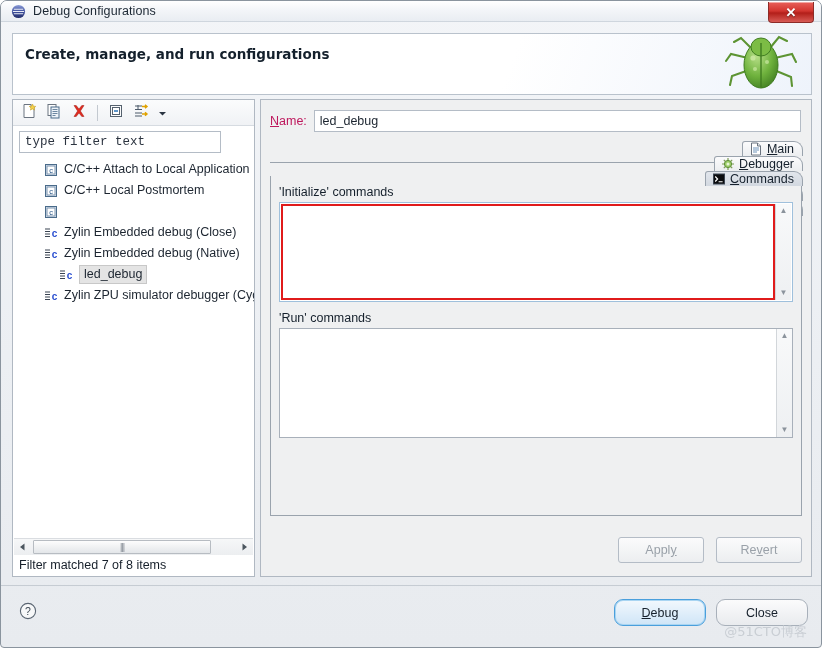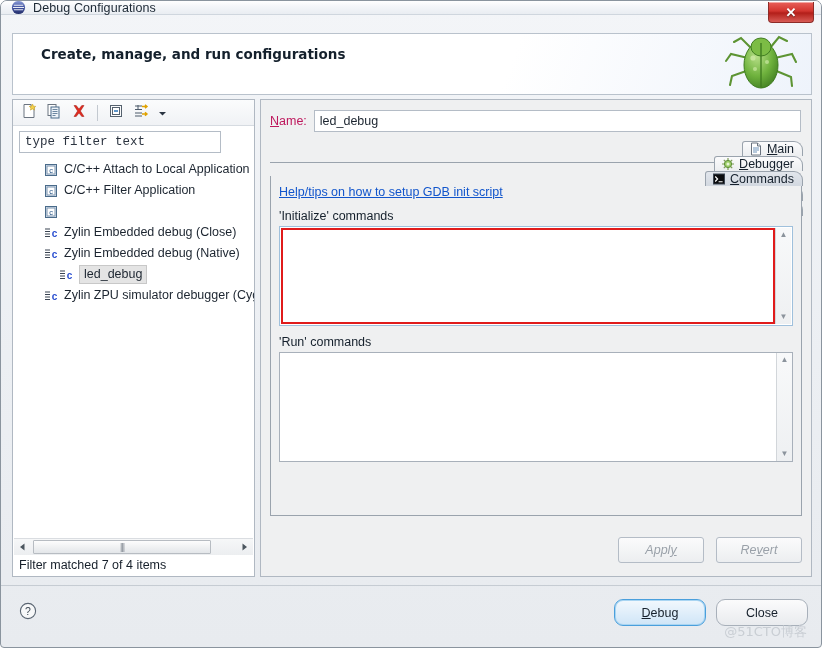--- a/index.html
+++ b/index.html
@@ -14,21 +14,21 @@
   .window {
     position: absolute; left: 0; top: 0;
     width: 822px; height: 648px;
     background: linear-gradient(180deg,#f3f5f8 0%,#eceff3 55%,#e8ebef 100%);
     border: 1px solid #8a949e;
     border-radius: 7px 7px 4px 4px;
     overflow: hidden;
   }
   .titlebar {
     position: relative;
-    height: 14px;
+    height: 21px;
     background: linear-gradient(180deg,#ffffff 0%,#f4f6f9 40%,#e9edf2 100%);
     border-bottom: 1px solid #cfd6de;
     display: flex; align-items: center;
     padding-left: 10px;
   }
   .title-icon {
     width: 15px; height: 15px; margin-right: 7px; flex: 0 0 auto;
   }
   .title-text {
     font-size: 12.5px; color: #1b2733; letter-spacing: .1px;
@@ -50,21 +50,21 @@
 
   
   .header {
     position: absolute; left: 11px; top: 32px;
     width: 800px; height: 62px;
     background: linear-gradient(110deg,#ffffff 0%,#ffffff 62%,#eef3fb 100%);
     border: 1px solid #b9c2cc;
     overflow: hidden;
   }
   .header-title {
-    position: absolute; left: 28px; top: 12px;
+    position: absolute; left: 12px; top: 12px;
     font-size: 13.5px; font-weight: bold; color: #14202c;
     font-family: "DejaVu Sans", sans-serif;
   }
   .bug-icon { position: absolute; right: 12px; top: -2px; }
 
   
   .left-panel {
     position: absolute; left: 11px; top: 98px;
     width: 243px; height: 478px;
     background: #ffffff;
@@ -212,21 +212,21 @@
   .btn-row {
     position: absolute; right: 9px; bottom: 13px;
     display: flex; gap: 12px;
   }
   .btn {
     min-width: 86px; height: 26px;
     font-size: 12.5px;
     background: linear-gradient(180deg,#fbfbfc,#eceef0);
     border: 1px solid #b4bcc6; border-radius: 3px;
     display: flex; align-items: center; justify-content: center;
-    cursor: pointer; color: #1a2430; font-style: italic;
+    cursor: pointer; color: #1a2430;
   }
   .btn.disabled { color: #9aa1a9; }
   .btn u { text-decoration: underline; }
 
   
   .footer-sep {
     position: absolute; left: 0; right: 0; top: 584px;
     height: 1px; background: #c6ccd3;
   }
   .help-btn {
@@ -388,21 +388,21 @@
       </div>
 
       <div class="tree-item">
         <span class="ti-icon">
           <svg width="16" height="16" viewBox="0 0 16 16">
             <rect x="2.5" y="2.5" width="11" height="11" fill="#dfe9f4" stroke="#4a6b8a"></rect>
             <rect x="4" y="4" width="8" height="8" fill="#fff" stroke="#7d94ad"></rect>
             <text x="8" y="11" font-size="7.5" text-anchor="middle" fill="#1d4d80" font-family="Liberation Sans">c</text>
           </svg>
         </span>
-        <span class="ti-label">C/C++ Filter Application</span>
+        <span class="ti-label">C/C++ Local Postmortem</span>
       </div>
 
       <div class="tree-item">
         <span class="ti-icon">
           <svg width="16" height="16" viewBox="0 0 16 16">
             <rect x="2.5" y="2.5" width="11" height="11" fill="#dfe9f4" stroke="#4a6b8a"></rect>
             <rect x="4" y="4" width="8" height="8" fill="#fff" stroke="#7d94ad"></rect>
             <text x="8" y="11" font-size="7.5" text-anchor="middle" fill="#1d4d80" font-family="Liberation Sans">c</text>
           </svg>
         </span>
@@ -461,21 +461,21 @@
           <span class="grip">|||</span>
         </div>
       </div>
       <div class="hs-arrow">
         <svg width="7" height="8" viewBox="0 0 7 8">
             <path d="M1.5 0.5 L6 4 L1.5 7.5 Z" fill="#4c565f"></path>
           </svg>
       </div>
     </div>
 
-    <div class="filter-status">Filter matched 7 of 4 items</div>
+    <div class="filter-status">Filter matched 7 of 8 items</div>
   </div>
 
   <div class="right-panel">
 
     <div class="name-row">
       <span class="name-label"><u>N</u>ame:</span>
       <input class="name-input" type="text" value="led_debug" style="">
     </div>
 
     <div class="tabs">
@@ -535,21 +535,20 @@
             <path d="M5.5 4.3h6M5.5 6.3h6M5.5 8.3h6M5.5 10.1h4" stroke="#4a6b8a" stroke-width=".9"></path>
           </svg>
         </span>
         <span><u>C</u>ommon</span>
       </div>
 
     </div>
 
     <div class="tab-body">
 
-      <a class="help-link">Help/tips on how to setup GDB init script</a>
 
       <div class="field-label">'Initialize' commands</div>
 
       <div class="ta-wrap highlight" style="height:100px;">
         <div class="ta-inner redbox"></div>
         <div class="ta-scroll">
           <span class="sa">▲</span>
           <span class="sa">▼</span>
         </div>
       </div>

